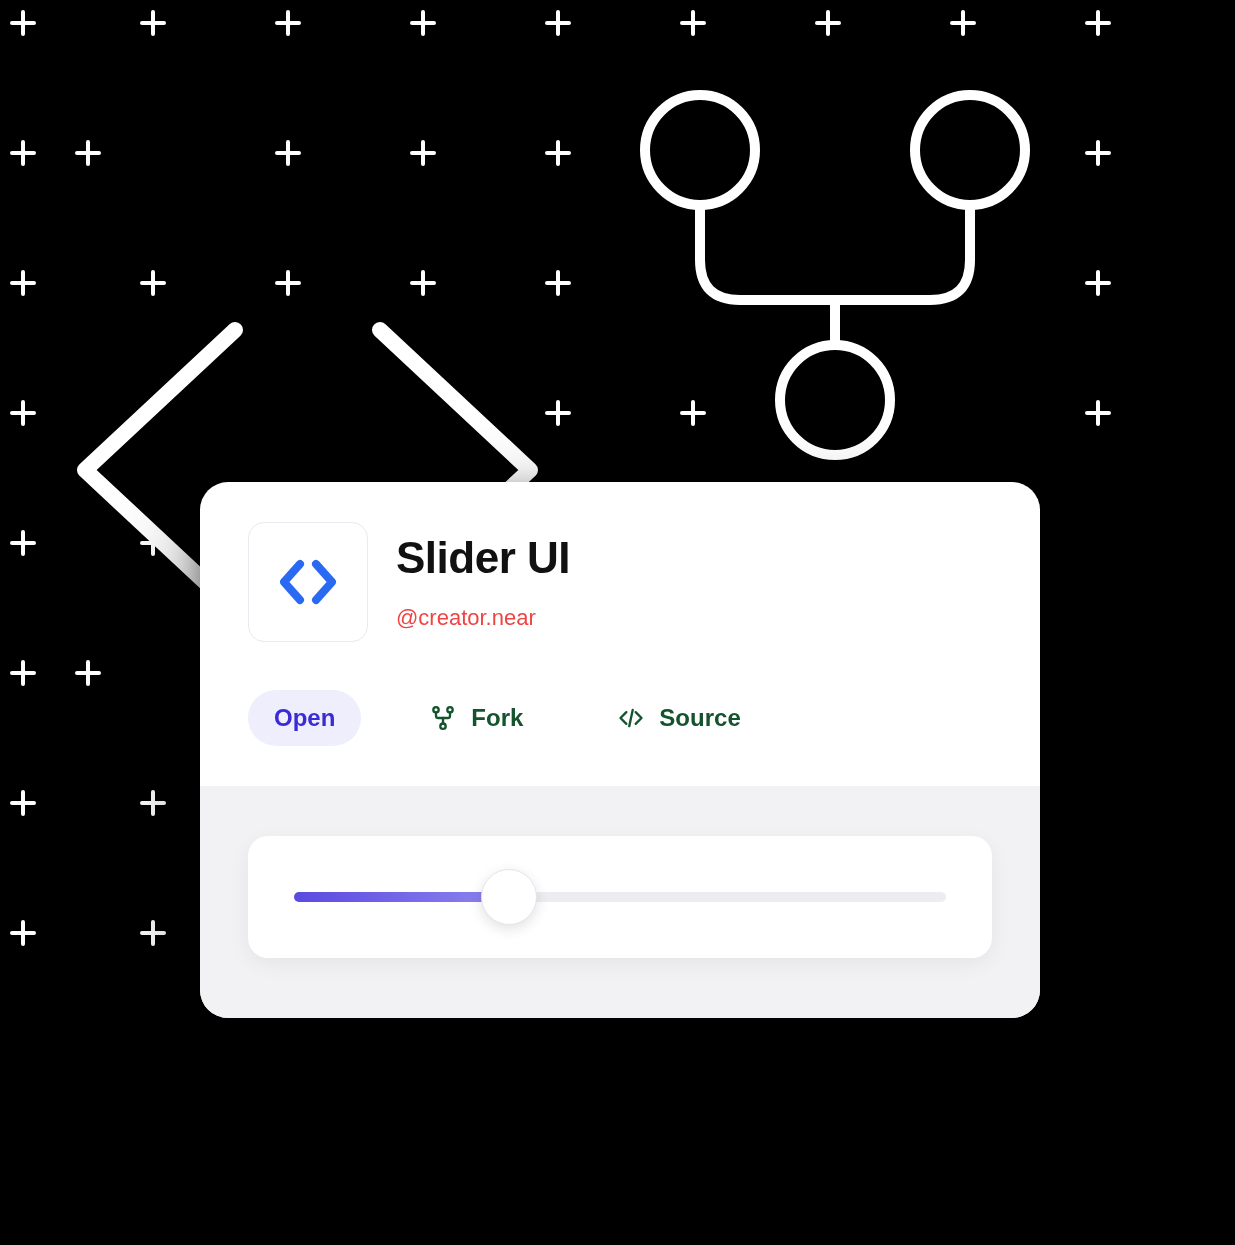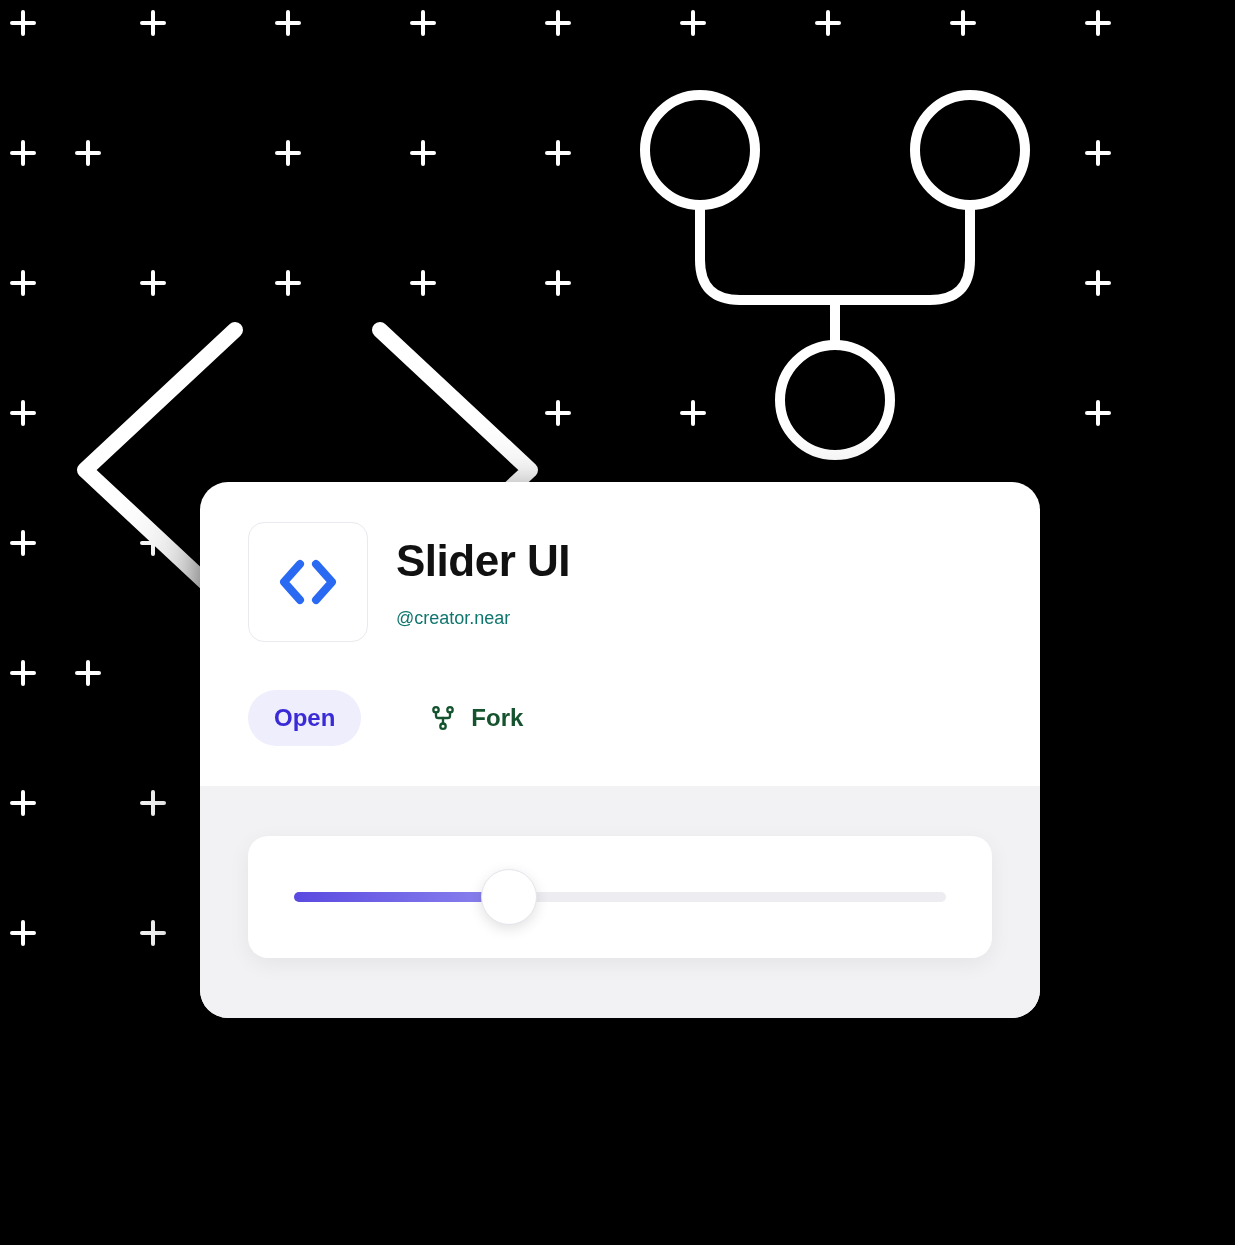--- a/index.html
+++ b/index.html
@@ -84,22 +84,22 @@
   }
 
   .title-block { display: flex; flex-direction: column; gap: 22px; }
   .title {
     font-size: 44px;
     font-weight: 600;
     letter-spacing: -0.5px;
     color: #111;
   }
   .creator {
-    font-size: 18px;
-    color: #0f766e;
+    font-size: 22px;
+    color: #ef4444;
   }
 
   
   .tabs {
     display: flex;
     align-items: flex-start;
     gap: 42px;
     padding: 18px 72px 40px 48px;
   }
   .tab {
@@ -251,20 +251,28 @@
       <svg viewBox="0 0 24 24" fill="none" stroke="currentColor" stroke-width="2" stroke-linecap="round" stroke-linejoin="round">
         <circle cx="6" cy="5" r="2.3"></circle>
         <circle cx="18" cy="5" r="2.3"></circle>
         <circle cx="12" cy="19" r="2.3"></circle>
         <path d="M6 7.3 V10 Q6 12 8 12 H16 Q18 12 18 10 V7.3"></path>
         <path d="M12 12 V16.7"></path>
       </svg>
       <span>Fork</span>
     </div>
 
+    <div class="tab">
+      <svg viewBox="0 0 24 24" fill="none" stroke="currentColor" stroke-width="2" stroke-linecap="round" stroke-linejoin="round">
+        <path d="M8 7 L3 12 L8 17"></path>
+        <path d="M16 7 L21 12 L16 17"></path>
+        <path d="M13.5 5 L10.5 19"></path>
+      </svg>
+      <span>Source</span>
+    </div>
 
 
   </div>
 
   <div class="panel">
     <div class="slider-card">
       <div class="slider">
         <div class="track"></div>
         <div class="fill" style="width:33%"></div>
         <div class="thumb" style="left:33%"></div>

